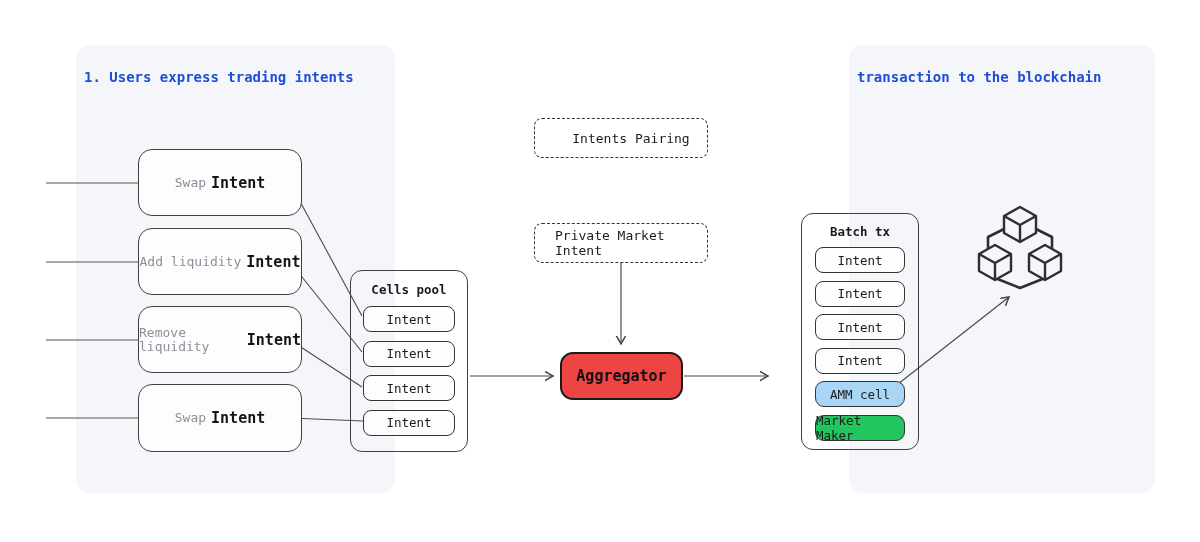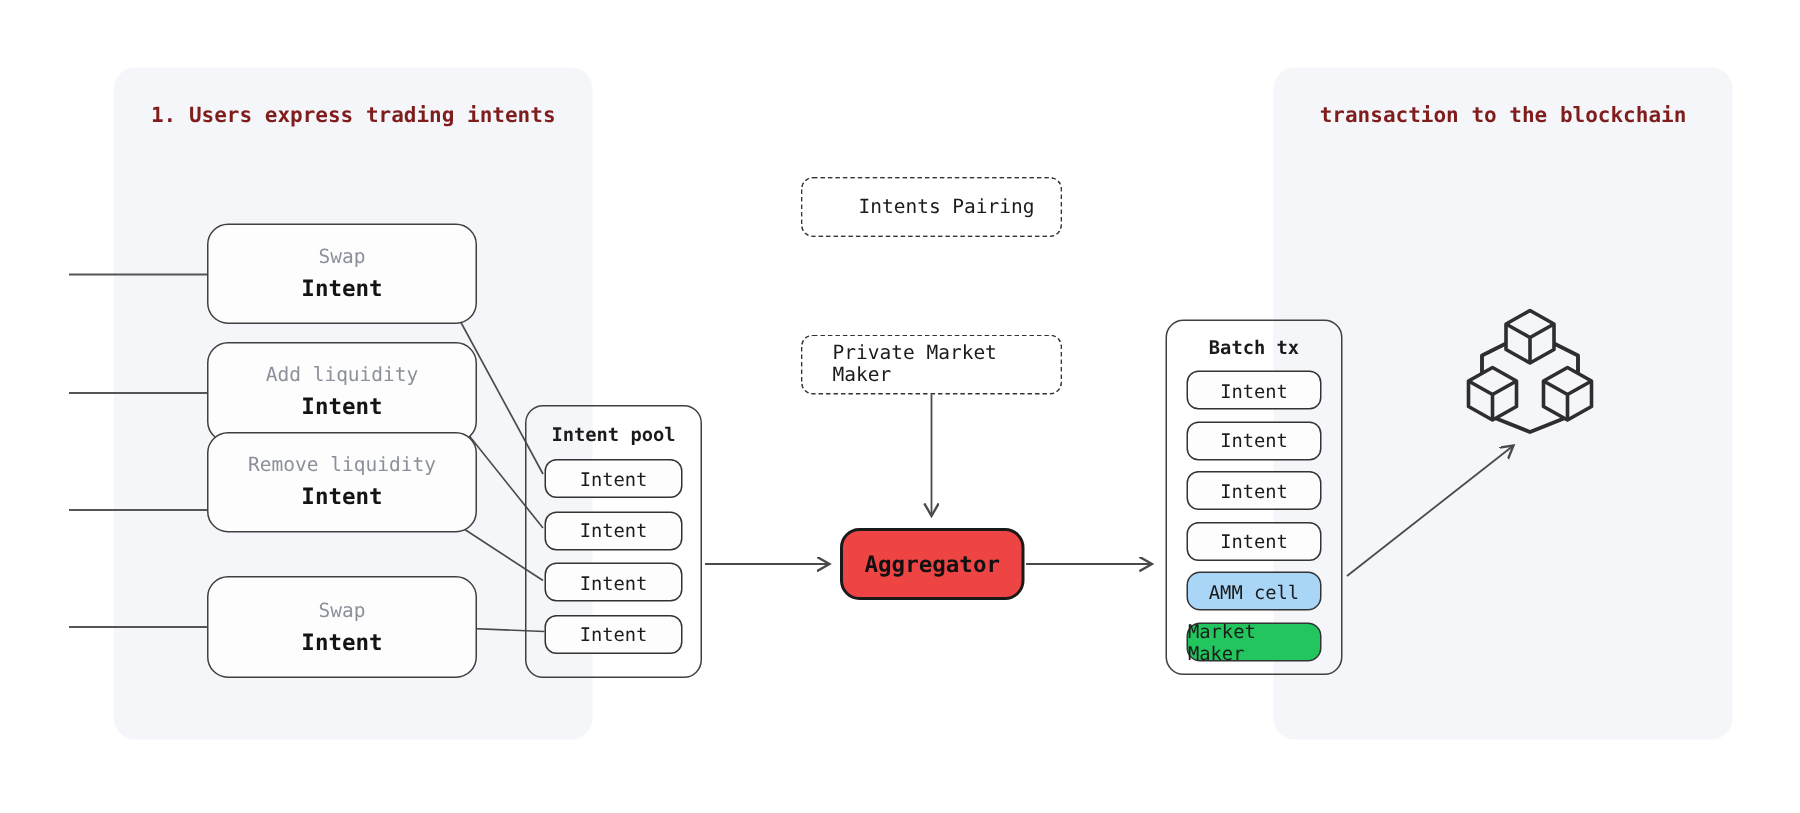--- a/index.html
+++ b/index.html
@@ -2,29 +2,29 @@
 <html><head>
 <meta charset="utf-8">
 <style>
   html,body{margin:0;padding:0;background:#ffffff;}
   .canvas{
     position:relative;width:1200px;height:542px;background:#ffffff;overflow:hidden;
     font-family:"DejaVu Sans Mono","Liberation Mono",monospace;color:#1e1e1e;
   }
   .panel{position:absolute;top:45px;height:448px;background:#f4f6f9;border-radius:14px;}
   .panel-title{
-    margin:0;padding:23px 8px 0 8px;text-align:center;
-    font-size:14px;font-weight:600;line-height:18px;color:#7f1d1d;letter-spacing:0;
+    margin:0;padding:23px 8px 0 8px;text-align:left;
+    font-size:14px;font-weight:600;line-height:18px;color:#1d4ed8;letter-spacing:0;
   }
   .overlay{position:absolute;left:0;top:0;width:1200px;height:542px;pointer-events:none;}
 
   .intent-card{
-    position:absolute;left:138px;width:180px;height:67px;box-sizing:border-box;
+    position:absolute;left:138px;width:164px;height:67px;box-sizing:border-box;
     background:#fdfdfd;border:1.5px solid #404040;border-radius:14px;
-    display:flex;flex-direction:column;align-items:center;justify-content:center;gap:5px;
+    display:flex;flex-direction:row;align-items:center;justify-content:center;gap:5px;
   }
   .card-type{font-size:13px;color:#8b909a;line-height:14px;}
   .card-label{font-size:15px;font-weight:600;color:#141414;line-height:16px;}
 
   .pool{
     position:absolute;left:350px;top:270px;width:118px;height:182px;box-sizing:border-box;
     border:1.5px solid #404040;border-radius:12px;background:transparent;
     display:flex;flex-direction:column;align-items:center;padding-top:11px;
   }
   .container-title{font-size:12.5px;font-weight:600;color:#1b1b1b;line-height:16px;margin-bottom:8px;}
@@ -43,21 +43,21 @@
   }
 
   .aggregator{
     position:absolute;left:560px;top:352px;width:123px;height:48px;box-sizing:border-box;
     background:#ef4444;border:2px solid #1a1a1a;border-radius:13px;
     display:flex;align-items:center;justify-content:center;
     font-size:15px;font-weight:700;color:#111;
   }
 
   .batch{
-    position:absolute;left:777px;top:213px;width:118px;height:237px;box-sizing:border-box;
+    position:absolute;left:801px;top:213px;width:118px;height:237px;box-sizing:border-box;
     border:1.5px solid #404040;border-radius:12px;background:transparent;
     display:flex;flex-direction:column;align-items:center;padding-top:10px;
   }
   .batch .container-title{margin-bottom:7px;}
   .batch .chip{width:90px;margin-bottom:7.6px;}
   .chip.amm{background:#a9d5f6;border-radius:9px;}
   .chip.market-maker{background:#22c55e;border-radius:9px;}
 </style>
 </head>
 <body>
@@ -119,39 +119,39 @@
   </svg>
 
   <div class="intent-card" style="top:149px;">
     <div class="card-type">Swap</div>
     <div class="card-label">Intent</div>
   </div>
   <div class="intent-card" style="top:228px;">
     <div class="card-type">Add liquidity</div>
     <div class="card-label">Intent</div>
   </div>
-  <div class="intent-card" style="top:288px;">
+  <div class="intent-card" style="top:306px;">
     <div class="card-type">Remove liquidity</div>
     <div class="card-label">Intent</div>
   </div>
   <div class="intent-card" style="top:384px;height:68px;">
     <div class="card-type">Swap</div>
     <div class="card-label">Intent</div>
   </div>
 
   <div class="pool">
-    <div class="container-title">Intent pool</div>
+    <div class="container-title">Cells pool</div>
     <div class="chip">Intent</div>
     <div class="chip">Intent</div>
     <div class="chip">Intent</div>
     <div class="chip">Intent</div>
   </div>
 
   <div class="dashed-box" style="top:118px;">Intents Pairing</div>
-  <div class="dashed-box" style="top:223px;">Private Market Maker</div>
+  <div class="dashed-box" style="top:223px;">Private Market Intent</div>
 
   <div class="aggregator">Aggregator</div>
 
   <div class="batch">
     <div class="container-title">Batch tx</div>
     <div class="chip">Intent</div>
     <div class="chip">Intent</div>
     <div class="chip">Intent</div>
     <div class="chip">Intent</div>
     <div class="chip amm">AMM cell</div>

